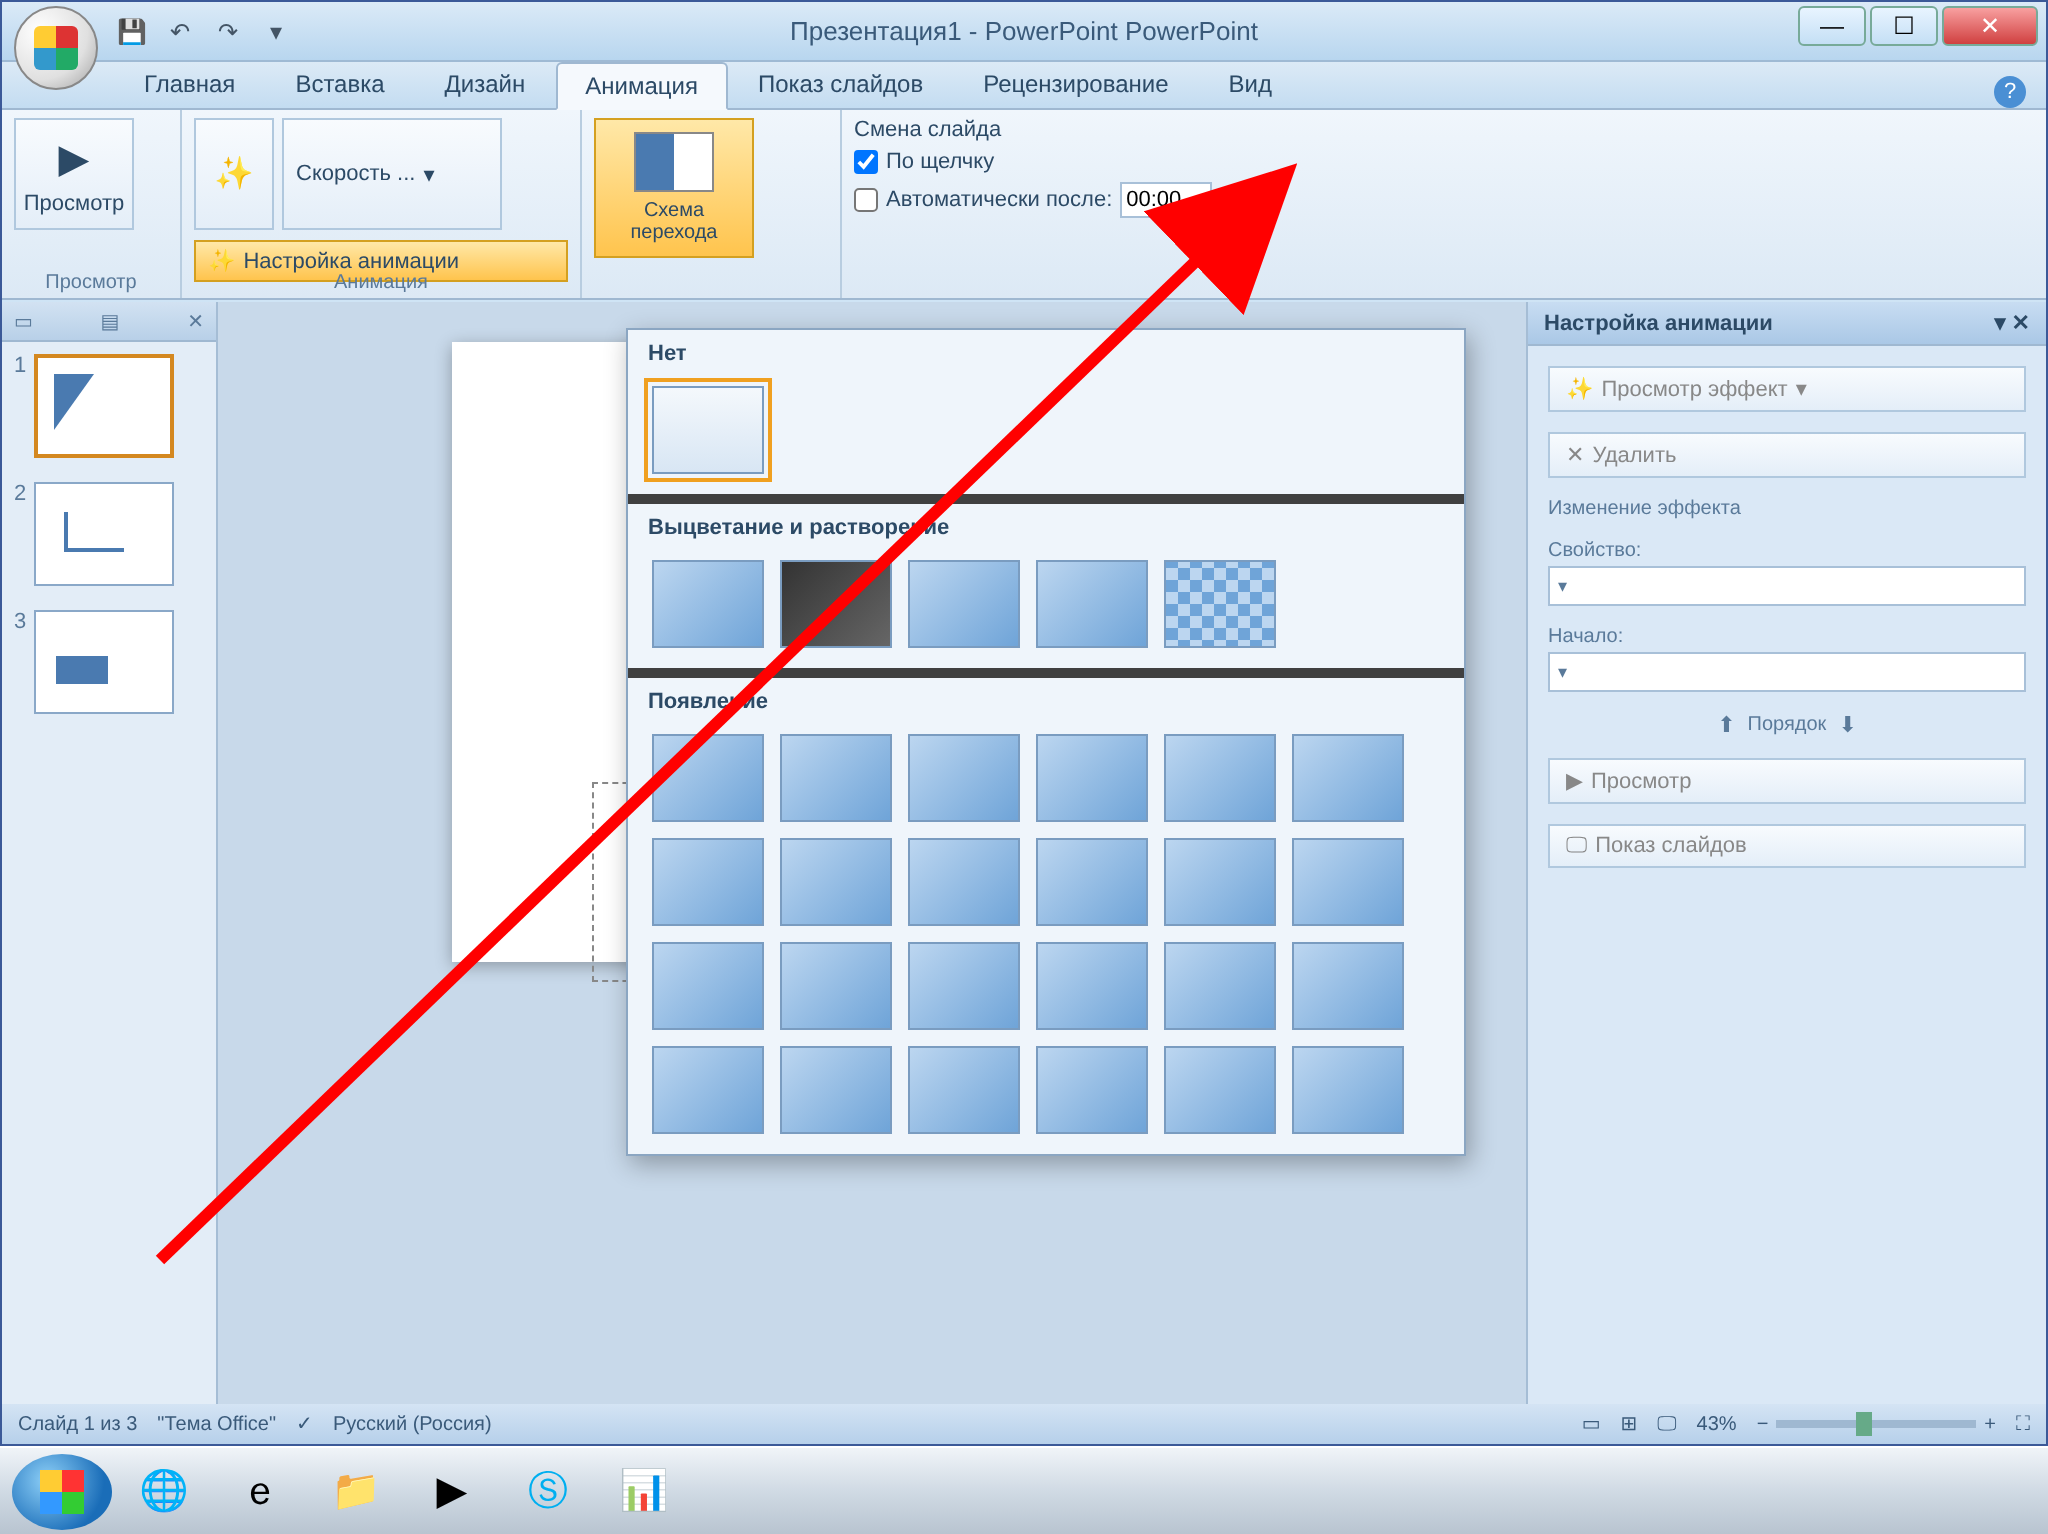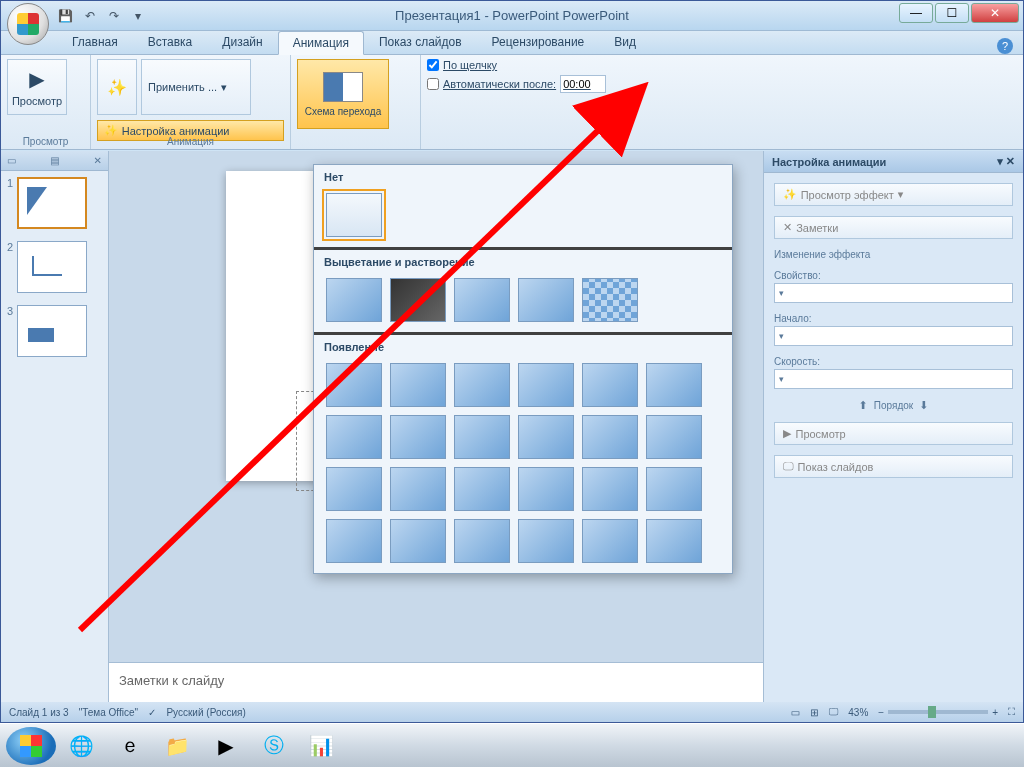--- a/index.html
+++ b/index.html
@@ -23,38 +23,38 @@
 .help { margin-left:auto; margin-right:10px; width:16px;height:16px;border-radius:50%;background:#4a8fd4;color:#fff;font-size:11px;text-align:center;line-height:16px;}
 
 .ribbon { height: 95px; background: linear-gradient(#f0f6fc,#dce9f5); display:flex; border-bottom:1px solid #9fb8d1; }
 .rgroup { border-right:1px solid #b8cde0; padding: 4px 6px; display:flex; flex-direction:column; position:relative;}
 .rgroup-label { font-size:10px; color:#5a7a9a; text-align:center; position:absolute; bottom:2px; left:0;right:0;}
 .rbtn { background:linear-gradient(#f8fbfe,#e4eef8); border:1px solid #b0c8de; font-size:11px; padding:3px 6px; color:#2c4a66; display:flex;align-items:center;gap:4px; margin-bottom:3px;}
 .rbtn.big { height:56px; width:60px; flex-direction:column; justify-content:center;}
 .rbtn.selected { background:linear-gradient(#ffe8a8,#ffc44d); border-color:#d4a020;}
 .dropdown { width:110px; height:20px; border:1px solid #a8c0d8; background:#fff; font-size:11px; padding:2px 4px; display:flex;justify-content:space-between;align-items:center;}
 .dropdown::after{content:"▾";font-size:9px;color:#5a7a9a;}
-.chk{font-size:11px;color:#2c4a66;display:flex;align-items:center;gap:4px;text-decoration:underline;}
+.chk{font-size:11px;color:#2c4a66;display:flex;align-items:center;gap:4px;}
 .chk input{width:12px;height:12px;}
 
 .workspace { position:absolute; top:150px; left:0; right:0; bottom:20px; display:flex; }
 .slides-pane { width:108px; background:#e3edf7; border-right:1px solid #a5bdd5; }
 .slides-header { height:20px; background:linear-gradient(#d2e2f2,#b8d0e8); border-bottom:1px solid #9fb8d1; display:flex;justify-content:space-between;align-items:center;padding:0 6px;font-size:10px;color:#5a7a9a;}
 .thumb-item{display:flex;align-items:flex-start;padding:6px;gap:4px;}
 .thumb-num{font-size:11px;color:#5a7a9a;}
 .thumb{width:70px;height:52px;background:#fff;border:1px solid #8aa8c8;position:relative;}
 .thumb.sel{border:2px solid #d48820;}
 
 .canvas-area{flex:1;background:#c8d9ea;position:relative;display:flex;flex-direction:column;}
 .canvas-wrap{flex:1;display:flex;align-items:flex-start;justify-content:center;padding:20px;overflow:hidden;}
 .slide{width:420px;height:310px;background:#fff;box-shadow:0 2px 8px rgba(0,0,0,.3);position:relative;}
 .notes{height:40px;background:#fff;border-top:1px solid #a5bdd5;font-size:13px;color:#666;padding:10px;}
 
 .gallery-popup { position:absolute; left:313px; top:164px; width:420px; background:#eff5fb; border:1px solid #8ba6c2; box-shadow:2px 4px 12px rgba(0,0,0,.3); z-index:100;}
-.gallery-section{border-bottom:3px solid #404040;}
+.gallery-section{border-bottom:5px solid #404040;}
 .gallery-head{font-size:11px;font-weight:bold;color:#2c4a66;padding:6px 10px 4px;}
 .gallery-items{display:flex;flex-wrap:wrap;gap:8px;padding:6px 12px 10px;}
 .gitem{width:56px;height:44px;background:linear-gradient(135deg,#bcd6f0,#6fa4d8);border:1px solid #7a9cc0;position:relative;}
 .gitem.sel{outline:2px solid #f0a020;outline-offset:2px;}
 .gitem.none{background:linear-gradient(#f4f8fc,#d8e6f4);}
 
 .anim-pane{width:260px;background:#dae8f6;border-left:1px solid #a5bdd5;display:flex;flex-direction:column;}
 .anim-header{height:22px;background:linear-gradient(#c8ddf2,#aac8e6);display:flex;align-items:center;justify-content:space-between;padding:0 8px;font-size:11px;font-weight:bold;color:#2c4a66;border-bottom:1px solid #9fb8d1;}
 .anim-body{padding:10px;display:flex;flex-direction:column;gap:10px;font-size:11px;color:#5a7a9a;}
 .abtn{background:linear-gradient(#f8fbfe,#e4eef8);border:1px solid #b0c8de;padding:4px 8px;font-size:11px;color:#888;display:flex;align-items:center;gap:4px;}
@@ -114,35 +114,36 @@
         <span style="font-size:20px">▶</span>
         <span>Просмотр</span>
       </div>
       <div class="rgroup-label">Просмотр</div>
     </div>
     <div class="rgroup" style="width:200px">
       <div style="display:flex;gap:4px;">
         <div class="rbtn big" style="width:40px">
             <span style="font-size:16px">✨</span>
           </div>
-        <div class="rbtn" style="width:110px"><span>Применить ...</span> ▾</div>
+        <div class="rbtn" style="width:110px"><span>Скорость ...</span> ▾</div>
       </div>
       <div class="rbtn selected" style="margin-top:2px">
         <span>✨</span>
         <span>Настройка анимации</span>
       </div>
       <div class="rgroup-label">Анимация</div>
     </div>
     <div class="rgroup" style="width:130px">
-      <div class="rbtn big selected" style="width:92px;height:70px">
+      <div class="rbtn big selected" style="width:80px;height:70px">
         <div style="width:40px;height:30px;background:linear-gradient(90deg,#4a7ab0 50%,#fff 50%);border:1px solid #888"></div>
         <span style="font-size:10px;text-align:center">Схема перехода</span>
       </div>
     </div>
     <div class="rgroup" style="width:300px;gap:4px;border-right:none">
+      <div style="font-size:11px;color:#2c4a66">Смена слайда</div>
       <label class="chk">
           <input type="checkbox" checked="" style="">
           <span>По щелчку</span>
         </label>
       <label class="chk">
           <input type="checkbox" style="">
           <span>Автоматически после:</span>
         <input type="text" style="width: 46px; height: 18px; border: 1px solid rgb(168, 192, 216); font-size: 11px; padding: 0px 2px;" value="00:00">
       </label>
     </div>
@@ -175,42 +176,37 @@
       </div>
     </div>
 
     <div class="canvas-area">
       <div class="canvas-wrap">
         <div class="slide">
           <div style="position:absolute;left:100px;top:140px;width:140px;height:100px;border:1px dashed #888"></div>
           <div style="position:absolute;left:70px;top:220px;width:140px;height:100px;border:1px dashed #888"></div>
         </div>
       </div>
-      <div class="notes">Заметки к слайду</div>
     </div>
 
     <div class="anim-pane">
       <div class="anim-header">
         <span>Настройка анимации</span>
         <span><span>▾</span> <span>✕</span></span>
       </div>
       <div class="anim-body">
         <div class="abtn">✨ <span>Просмотр эффект</span> ▾</div>
-        <div class="abtn">✕ <span>Заметки</span></div>
+        <div class="abtn">✕ <span>Удалить</span></div>
         <div style="font-size:10px;color:#5a7a9a">Изменение эффекта</div>
         <div class="afield">
             <label>Свойство:</label>
             <div class="dropdown"></div>
           </div>
         <div class="afield">
             <label>Начало:</label>
-            <div class="dropdown"></div>
-          </div>
-        <div class="afield">
-            <label>Скорость:</label>
             <div class="dropdown"></div>
           </div>
         <div style="display:flex;justify-content:center;gap:6px;align-items:center">
           <span>⬆</span>
           <span style="font-size:10px">Порядок</span>
           <span>⬇</span>
         </div>
         <div class="abtn">▶ <span>Просмотр</span></div>
         <div class="abtn">🖵 <span>Показ слайдов</span></div>
       </div>

